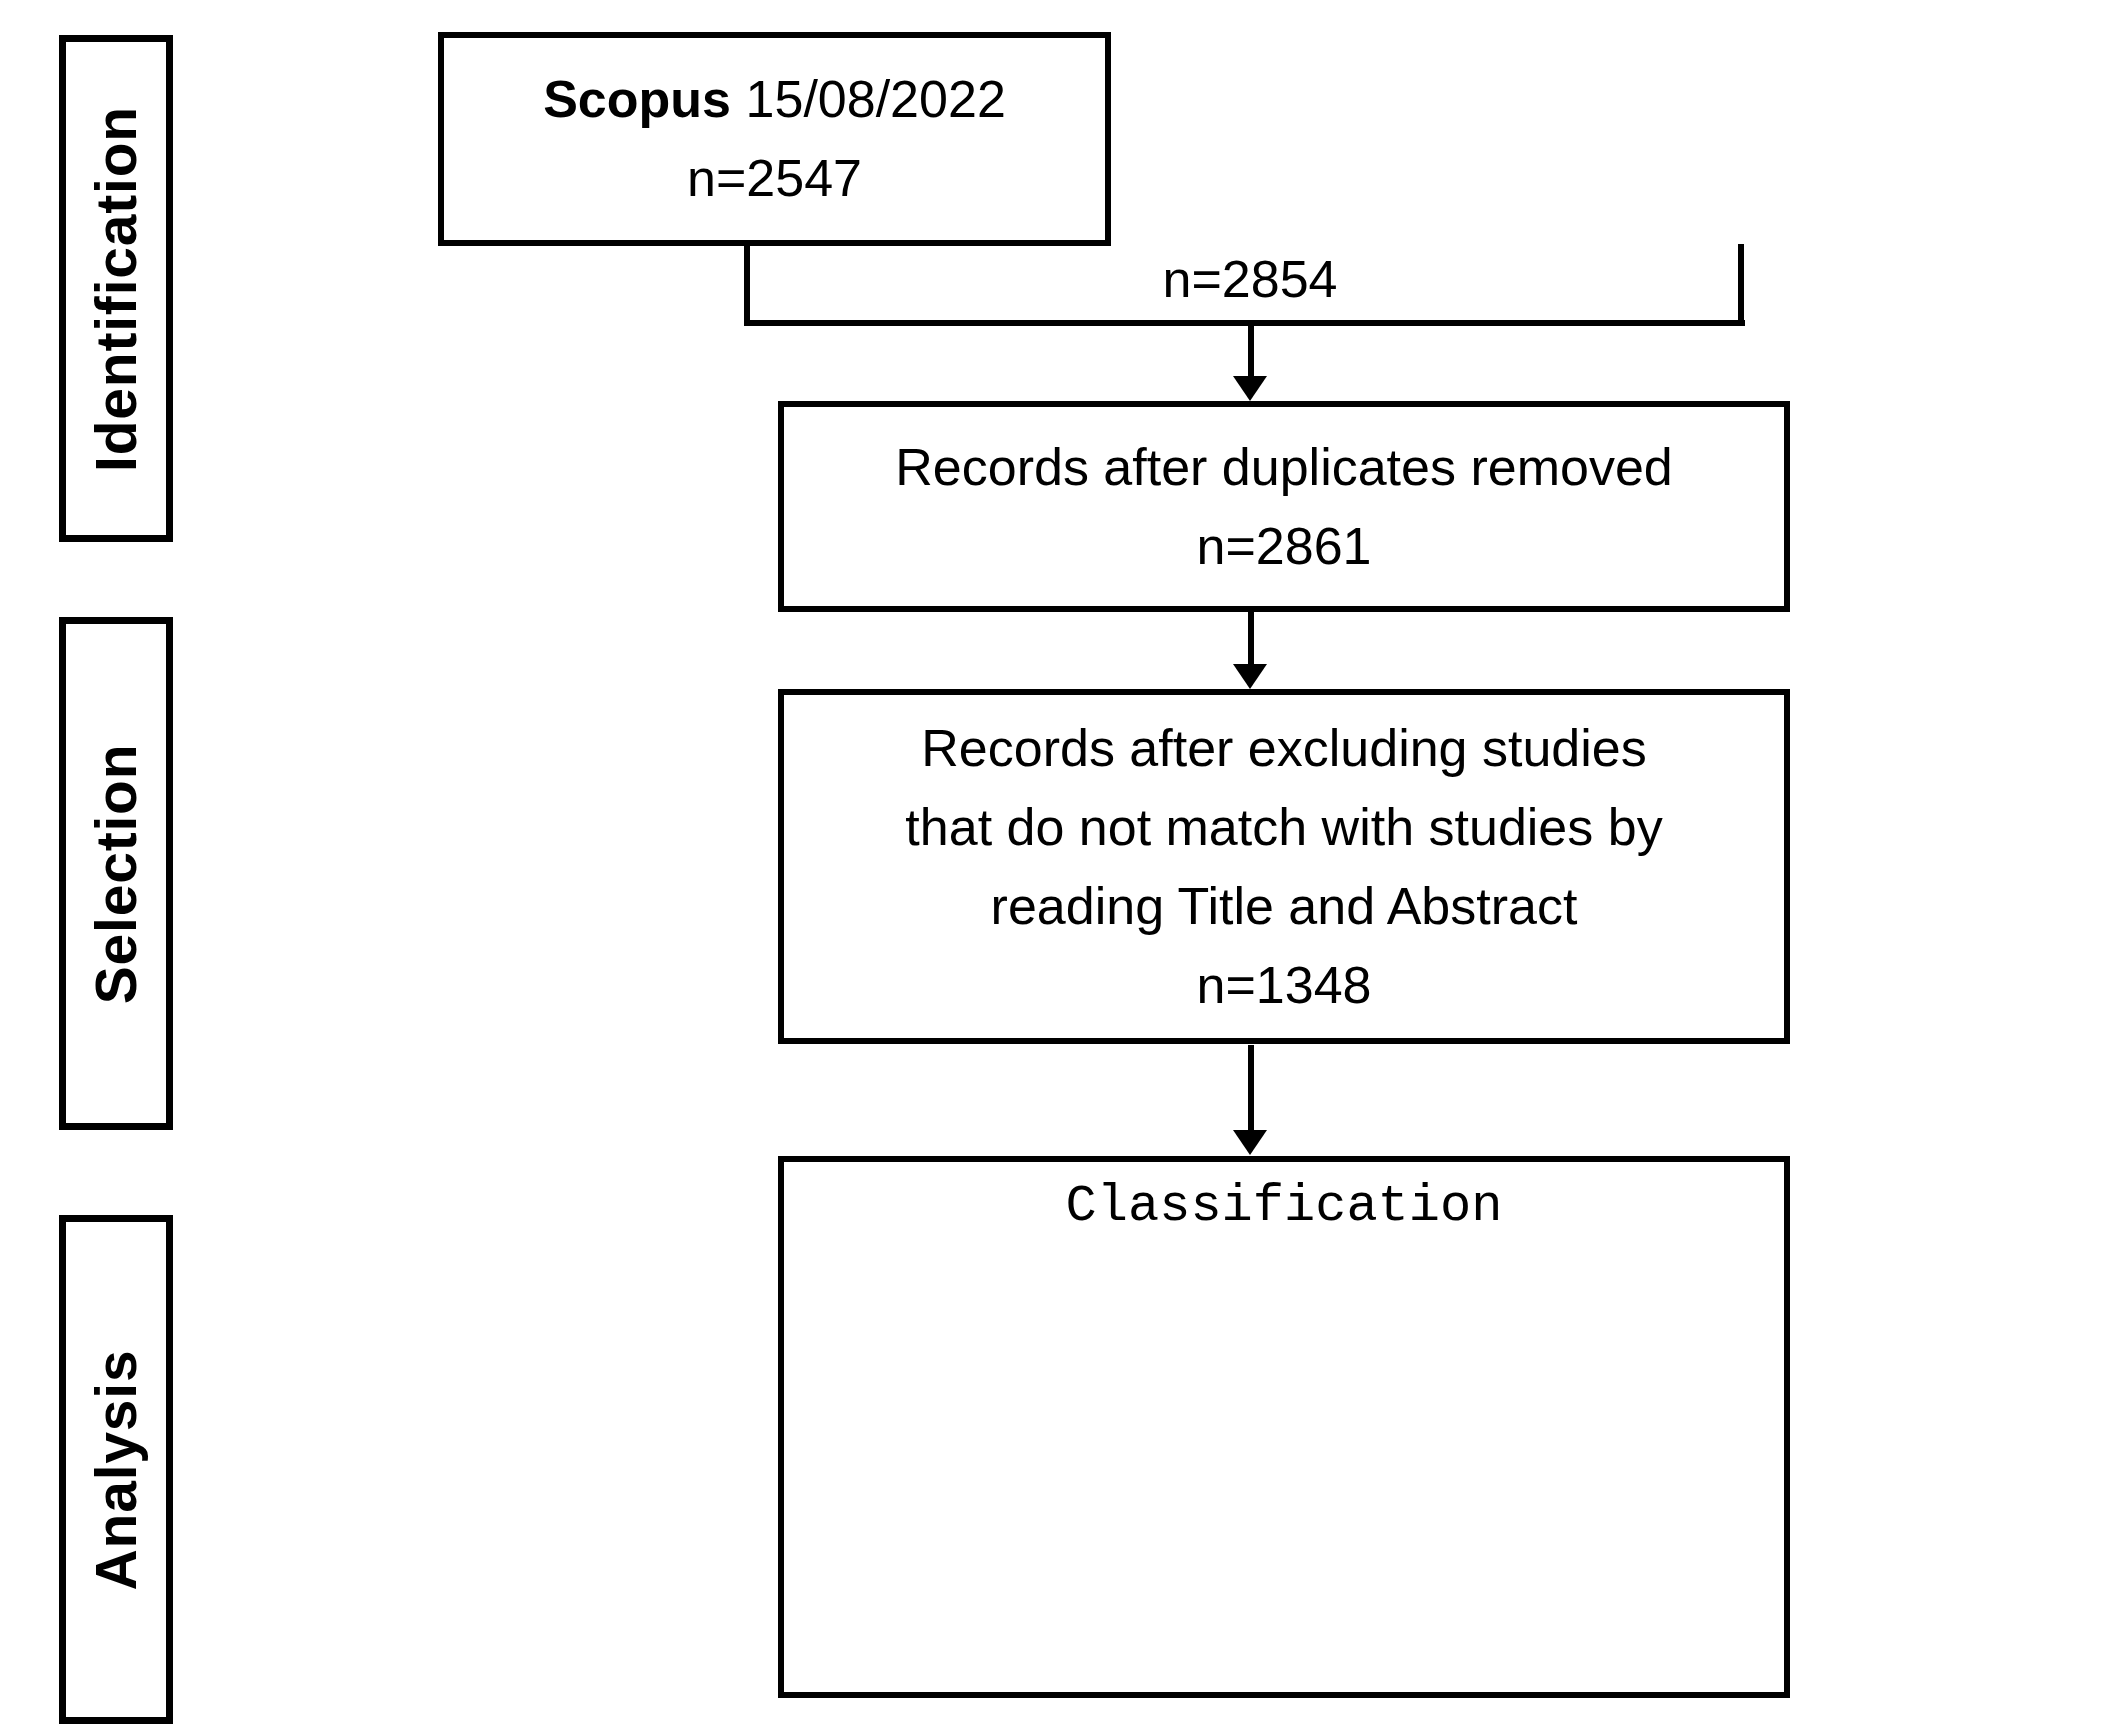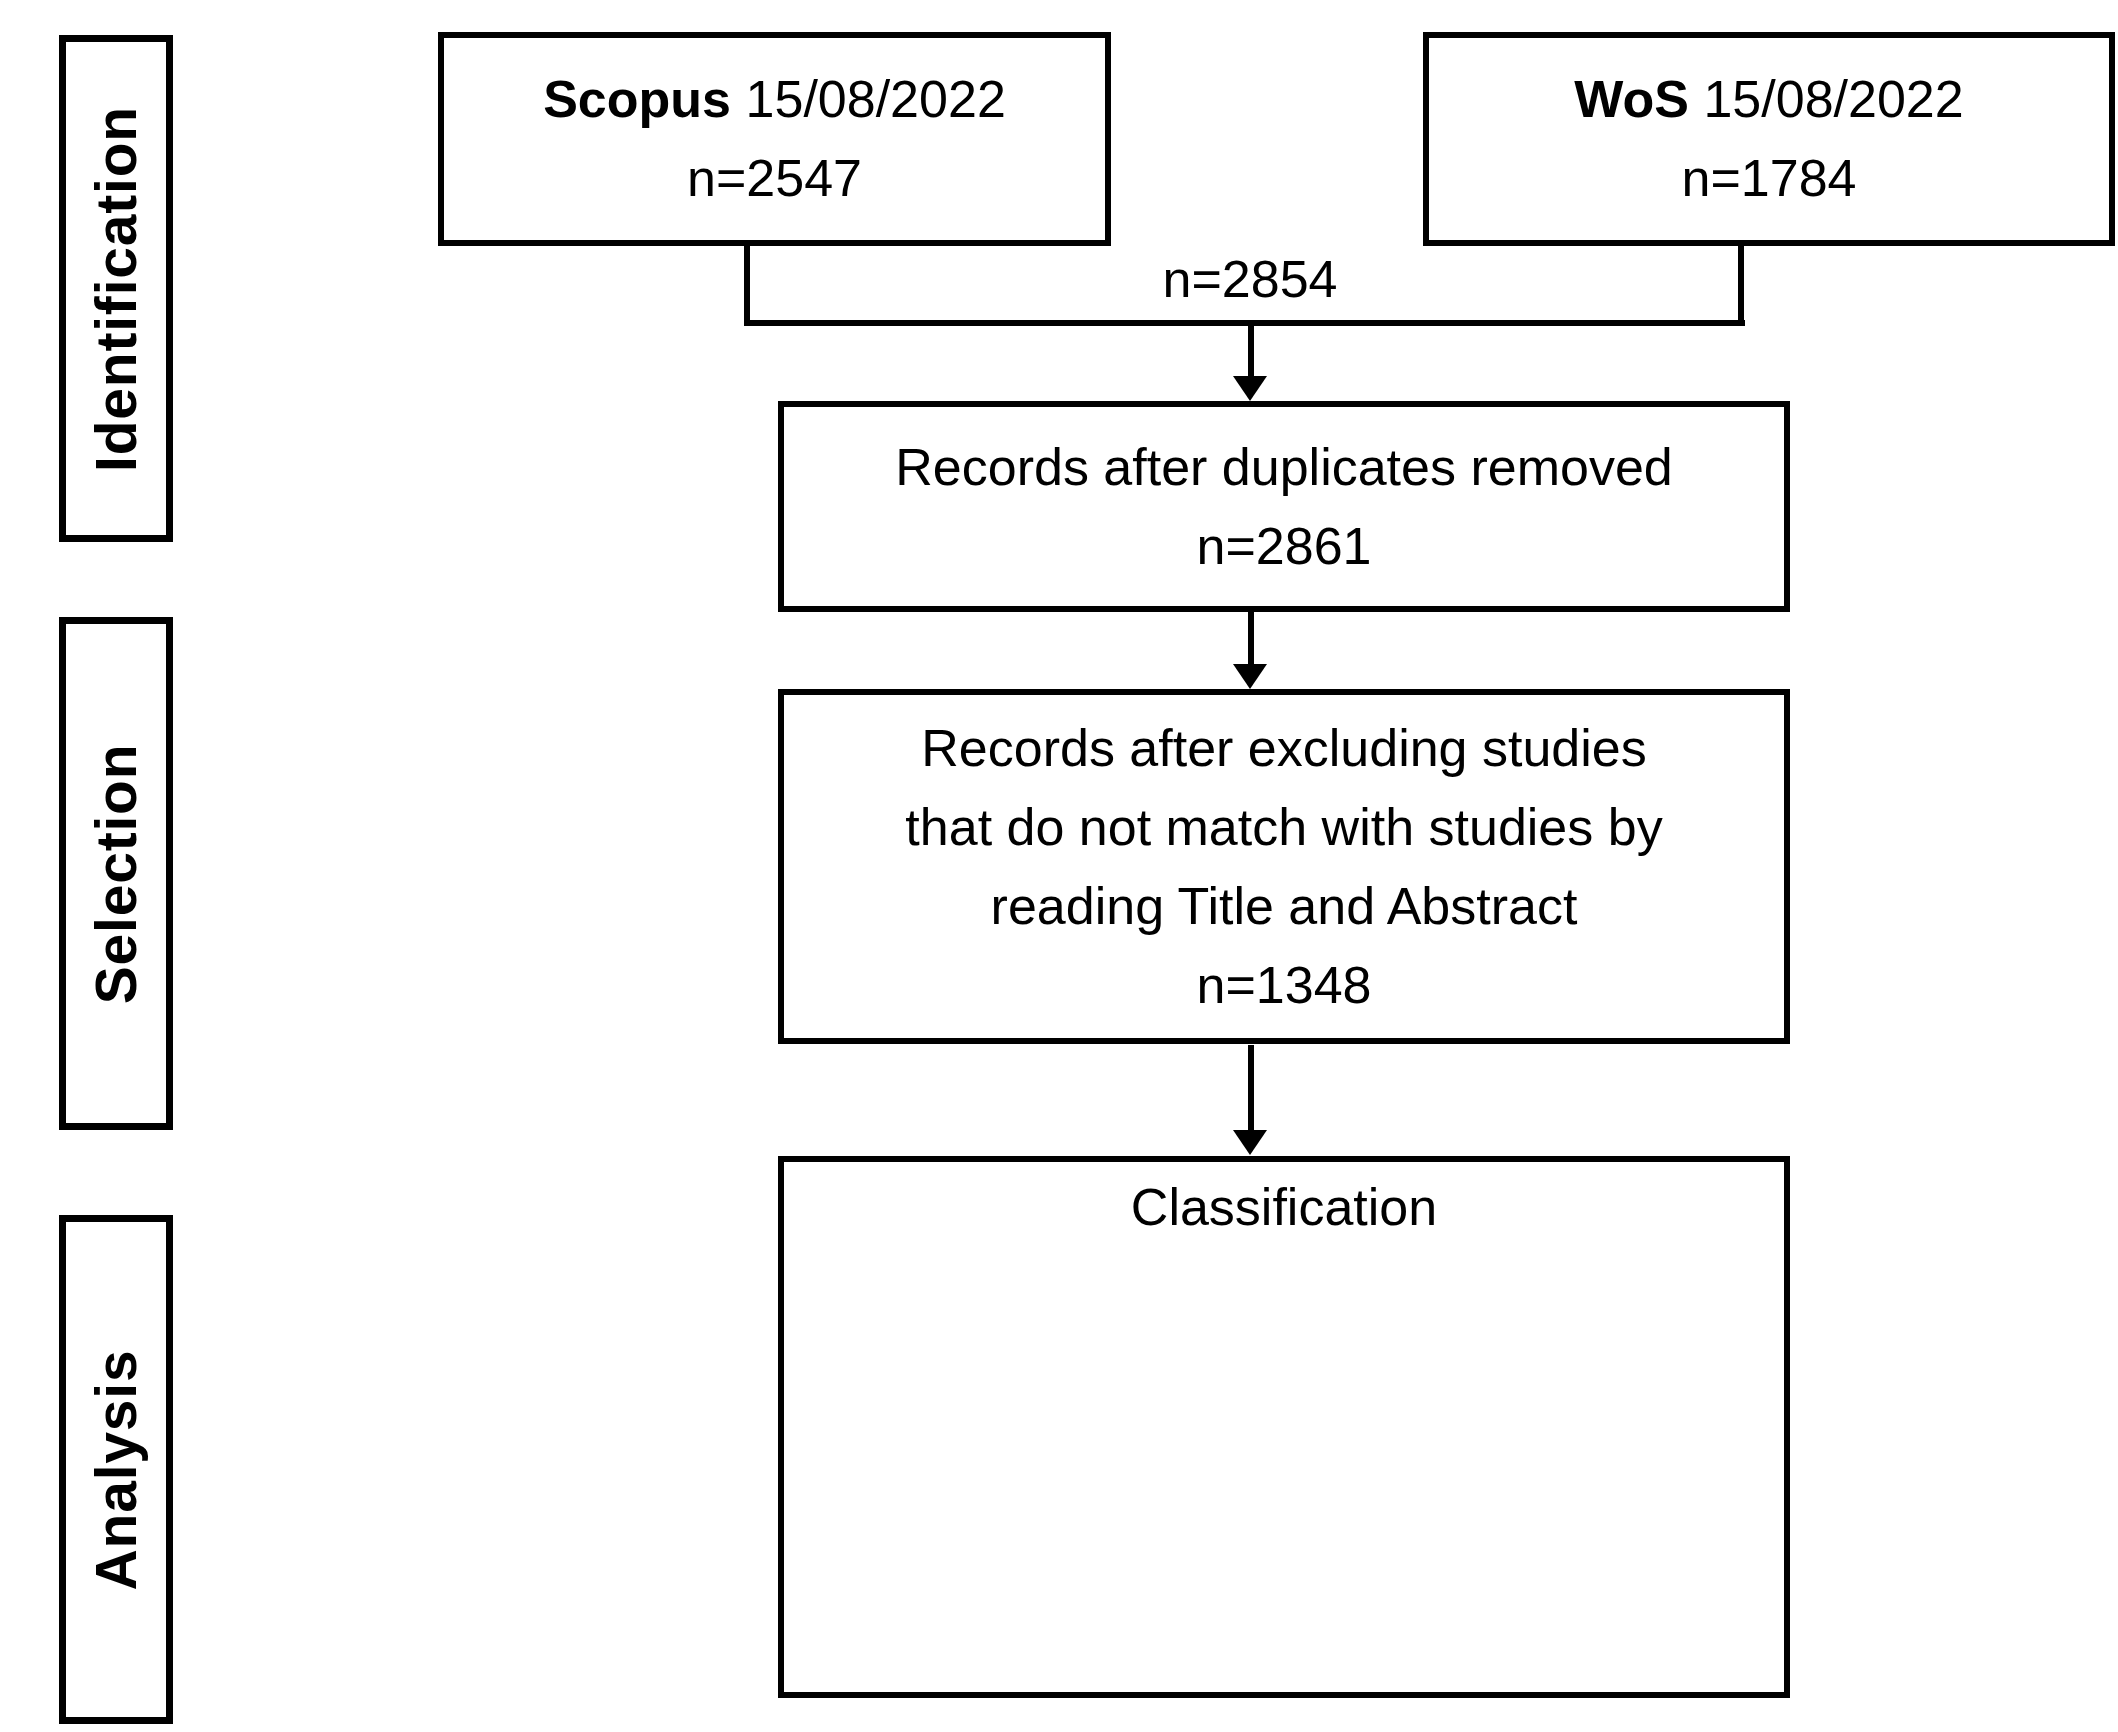--- a/index.html
+++ b/index.html
@@ -57,26 +57,20 @@
     <span class="stage-label">Analysis</span>
   </div>
 
   <div class="box" style="left:410px; top:32px; width:673px; height:214px;">
     <div class="src-line">
       <span class="src-name">Scopus</span><span class="src-date">15/08/2022</span>
     </div>
     <div class="src-line">n=2547</div>
   </div>
 
-  <div class="box" style="left:1395px; top:32px; width:692px; height:214px;">
-    <div class="src-line">
-      <span class="src-name">WoS</span><span class="src-date">15/08/2022</span>
-    </div>
-    <div class="src-line">n=1784</div>
-  </div>
 
   <div class="vline" style="left:744px; top:244px; width:6.3px; height:82px;"></div>
   <div class="vline" style="left:1738px; top:244px; width:6.3px; height:82px;"></div>
   <div class="hline" style="left:744px; top:320px; width:1001px; height:6.3px;"></div>
   <div class="merge-label">n=2854</div>
 
   <div class="arrow-line" style="left:1248px; top:326px; width:6.3px; height:52px;"></div>
   <div class="arrow-head" style="left:1233px; top:376px;"></div>
 
   <div class="box" style="left:750px; top:401px; width:1012px; height:211px;">
@@ -90,18 +84,18 @@
   <div class="box" style="left:750px; top:689px; width:1012px; height:355px;">
     <div class="flow-text">Records after excluding studies</div>
     <div class="flow-text">that do not match with studies by</div>
     <div class="flow-text">reading Title and Abstract</div>
     <div class="flow-text">n=1348</div>
   </div>
 
   <div class="arrow-line" style="left:1248px; top:1045px; width:6.3px; height:86px;"></div>
   <div class="arrow-head" style="left:1233px; top:1130px;"></div>
 
-  <div class="box class-box" style="left:750px; top:1156px; width:1012px; height:542px;">
+  <div class="box class-box" style="left:750px; top:1156px; width:1012px; height:542px;font-family:Liberation Mono, monospace;">
     <div class="class-title">Classification</div>
   </div>
 
 </div>
 
 
 </body></html>

